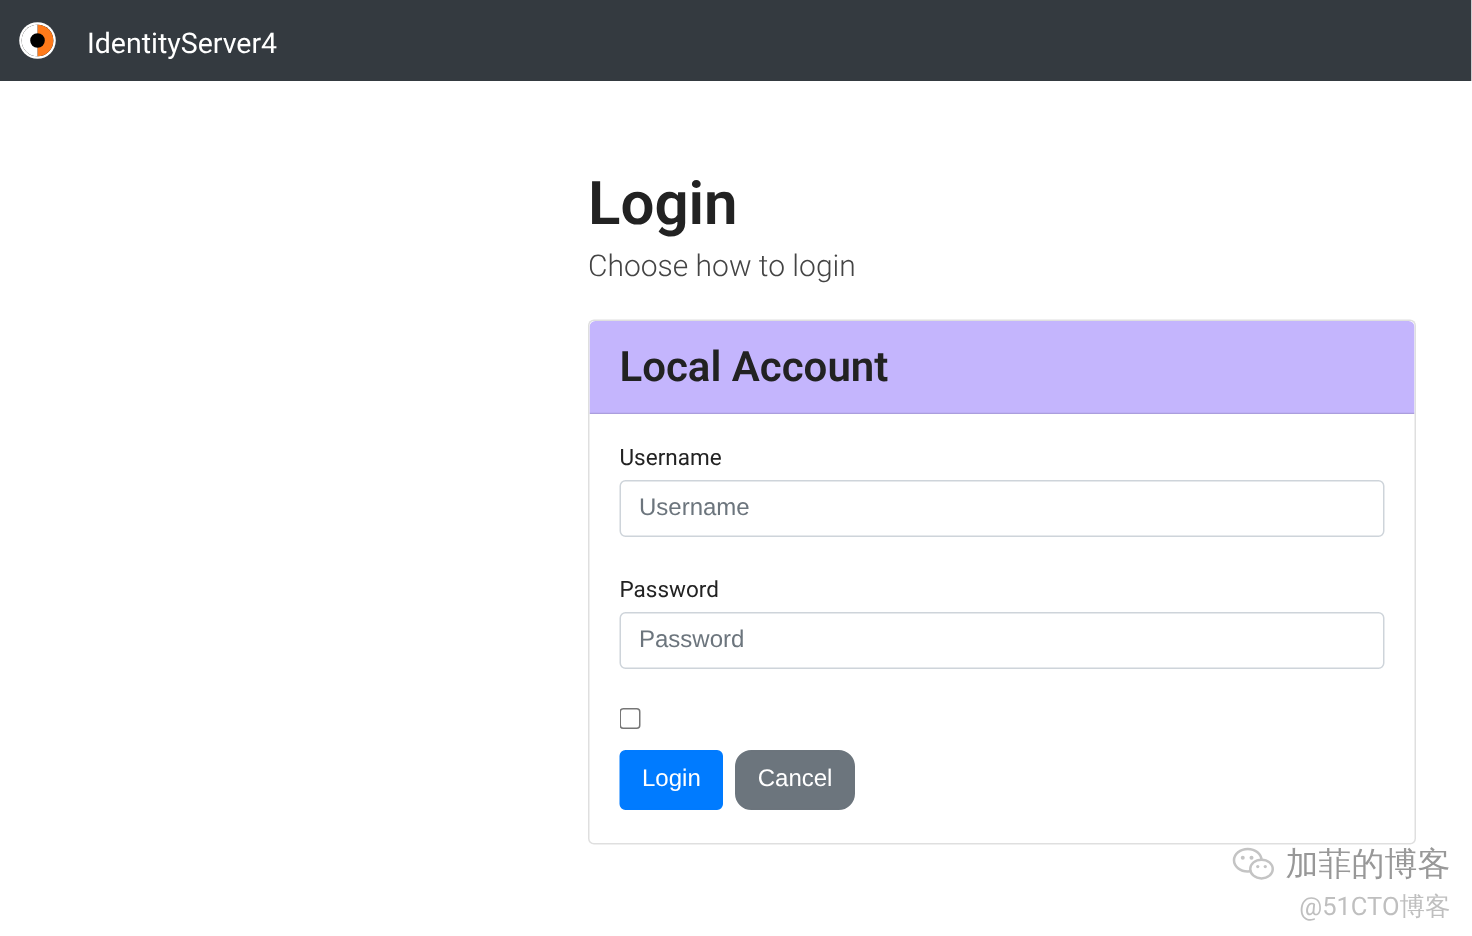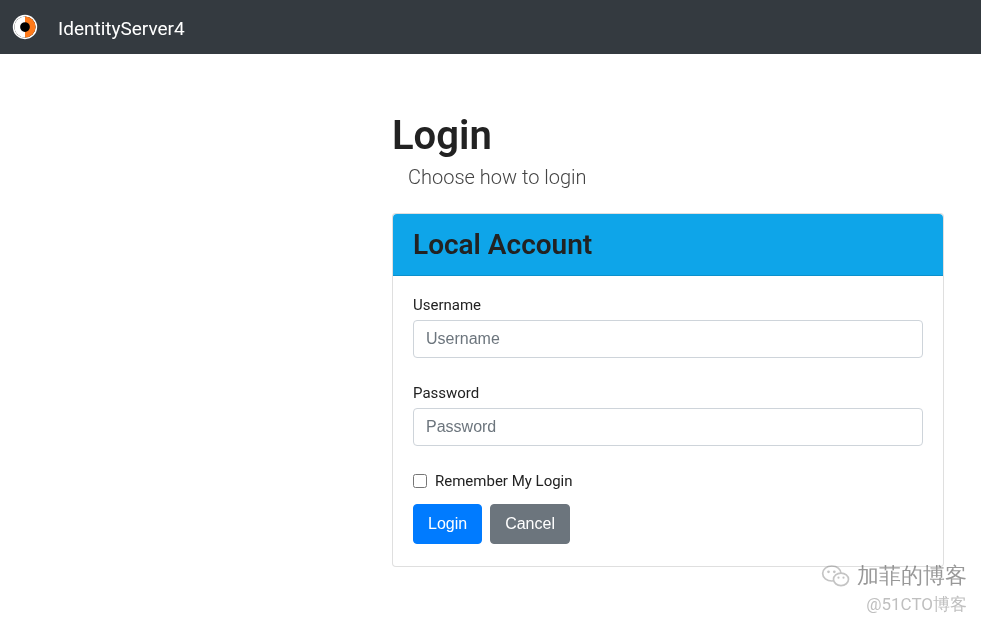--- a/index.html
+++ b/index.html
@@ -47,29 +47,28 @@
       font-size: 40px;
       font-weight: 600;
       color: #222;
       margin-bottom: 6px;
     }
     .page-subtitle {
       font-size: 20px;
       font-weight: 300;
       color: #444;
       margin-bottom: 24px;
-      margin-left: 16px;
     }
     .card {
       border: 1px solid rgba(0,0,0,0.125);
       border-radius: 4px;
       background: #fff;
     }
     .card-header {
-      background-color: #0ea5e9;
+      background-color: #c4b5fd;
       border-bottom: 1px solid rgba(0,0,0,0.125);
       padding: 14px 20px;
       border-top-left-radius: 4px;
       border-top-right-radius: 4px;
     }
     .card-header h2 {
       font-size: 28px;
       font-weight: 600;
       color: #222;
     }
@@ -129,20 +128,21 @@
     }
     .btn-primary {
       background-color: #007bff;
       border-color: #007bff;
       color: #fff;
     }
     .btn-secondary {
       background-color: #6c757d;
       border-color: #6c757d;
       color: #fff;
+      border-radius: 11px;
     }
     .watermark {
       position: absolute;
       bottom: 8px;
       right: 14px;
       text-align: right;
       pointer-events: none;
     }
     .watermark-main {
       display: flex;
@@ -199,21 +199,20 @@
         <input type="text" class="form-control" placeholder="Username" style="">
       </div>
 
       <div class="form-group">
         <label class="form-label">Password</label>
         <input type="password" class="form-control" placeholder="Password" style="">
       </div>
 
       <div class="form-check">
         <input type="checkbox" style="">
-        <label class="form-check-label">Remember My Login</label>
       </div>
 
       <div class="btn-row">
         <button class="btn btn-primary">Login</button>
         <button class="btn btn-secondary">Cancel</button>
       </div>
 
     </div>
   </div>
 </div>

